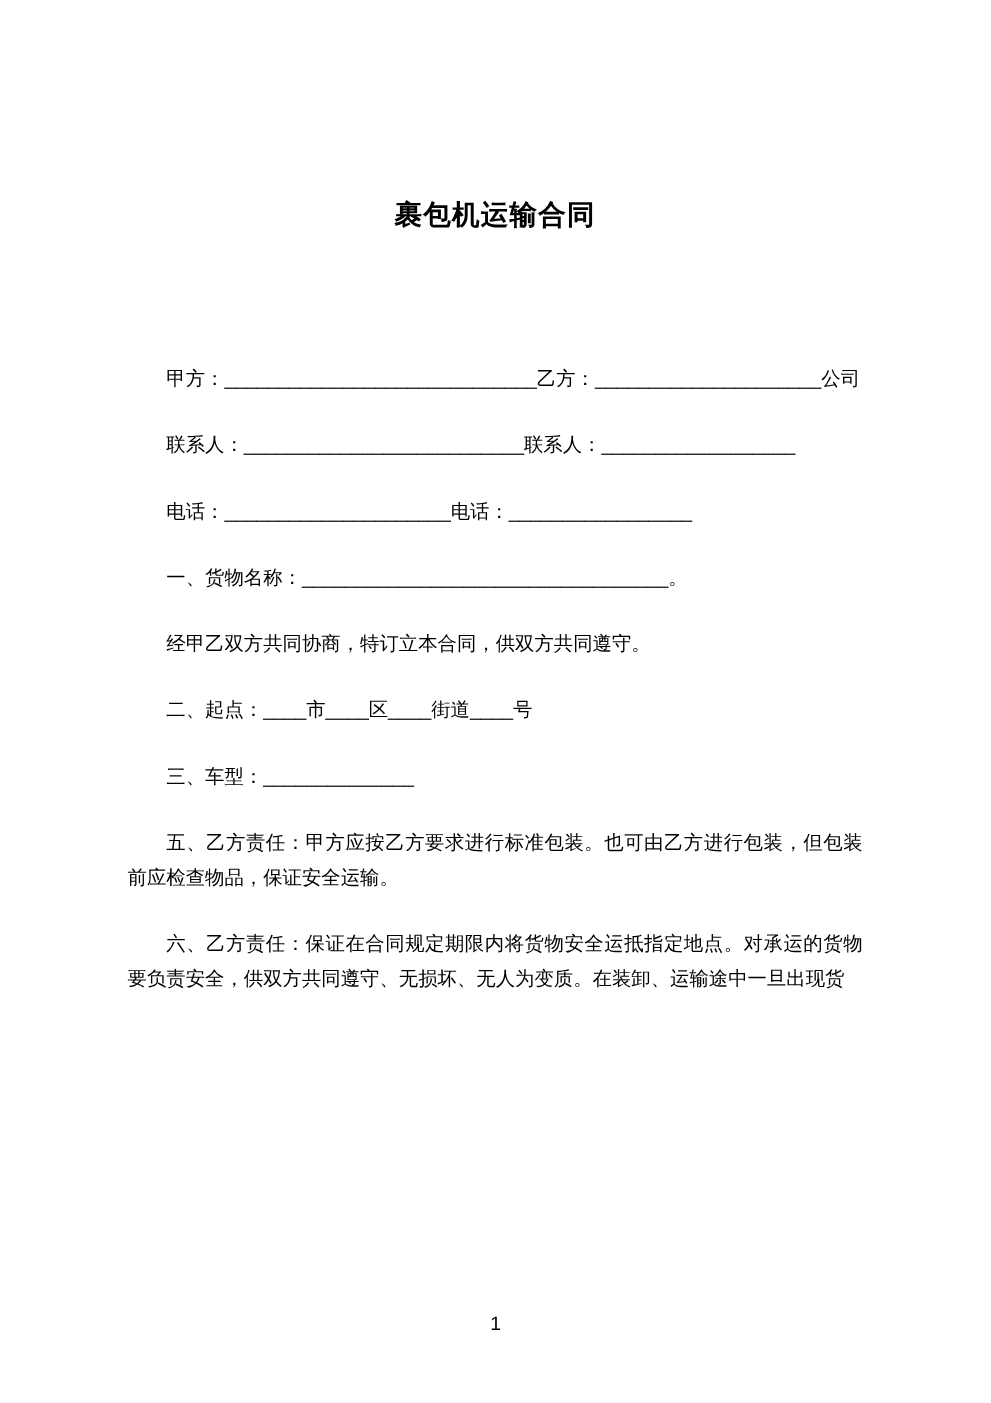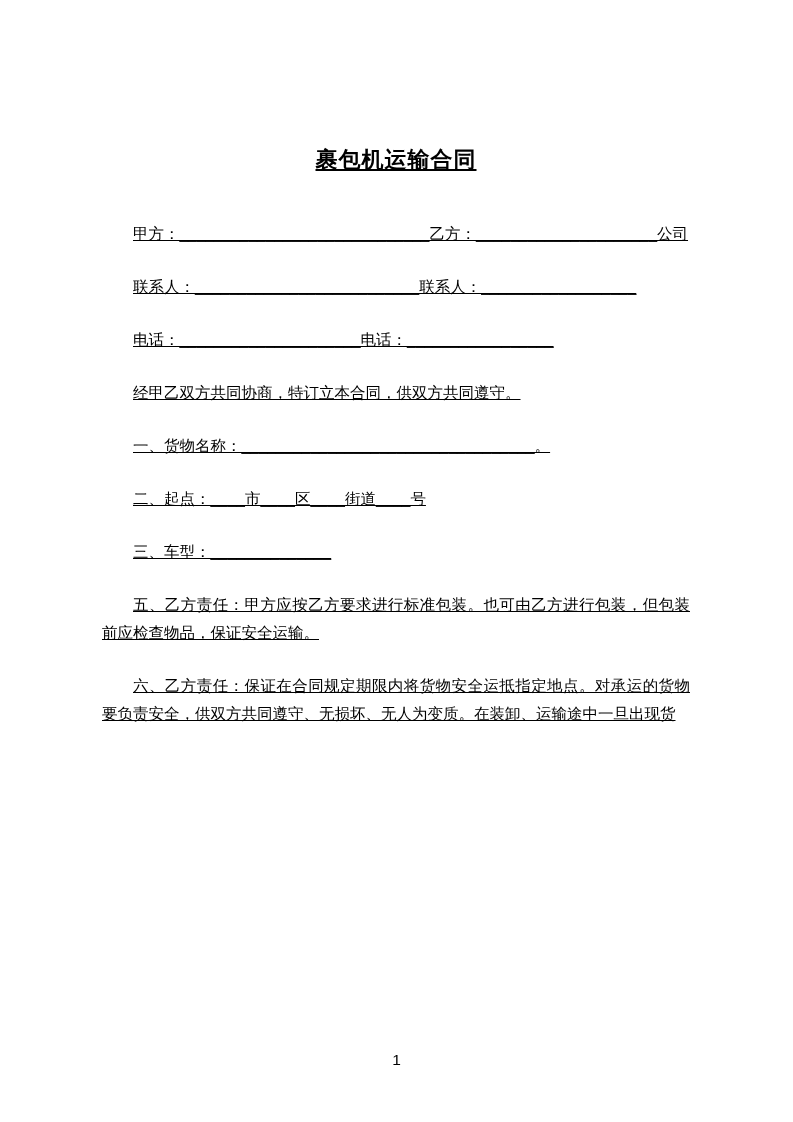--- a/index.html
+++ b/index.html
@@ -12,43 +12,42 @@
     width: 793px;
     height: 1122px;
     background: #ffffff;
     overflow: hidden;
     font-family: "Liberation Sans", "DejaVu Sans", sans-serif;
     color: #000000;
   }
   .content {
     position: absolute;
     left: 102px;
-    top: 4px;
+    top: 16px;
     width: 588px;
-    text-decoration: underline;
   }
   .doc-title {
     margin: 140px 0 0 0;
     font-size: 22px;
     line-height: 32px;
     font-weight: bold;
     text-align: center;
     letter-spacing: 1px;
   }
   .para {
     margin: 0 0 25px 0;
     font-size: 15.5px;
     line-height: 28px;
     text-indent: 2em;
     text-align: justify;
     word-break: break-all;
     white-space: normal;
   }
   .para.first {
-    margin-top: 44px;
+    margin-top: 102px;
   }
   .footer {
     position: absolute;
     left: 0;
     top: 1050px;
     width: 793px;
     text-align: center;
     font-size: 15.5px;
     line-height: 20px;
   }
@@ -57,22 +56,22 @@
 <body>
 
 <div class="page">
   <div class="content">
 
     <h1 class="doc-title">裹包机运输合同</h1>
 
     <p class="para first">甲方：_____________________________乙方：_____________________公司</p>
     <p class="para">联系人：__________________________联系人：__________________</p>
     <p class="para">电话：_____________________电话：_________________</p>
+    <p class="para">一、货物名称：__________________________________。</p>
     <p class="para">经甲乙双方共同协商，特订立本合同，供双方共同遵守。</p>
-    <p class="para">一、货物名称：__________________________________。</p>
     <p class="para">二、起点：____市____区____街道____号</p>
     <p class="para">三、车型：______________</p>
     <p class="para">五、乙方责任：甲方应按乙方要求进行标准包装。也可由乙方进行包装，但包装前应检查物品，保证安全运输。</p>
     <p class="para">六、乙方责任：保证在合同规定期限内将货物安全运抵指定地点。对承运的货物要负责安全，供双方共同遵守、无损坏、无人为变质。在装卸、运输途中一旦出现货</p>
 
   </div>
 
   <div class="footer">1</div>
 </div>
 

